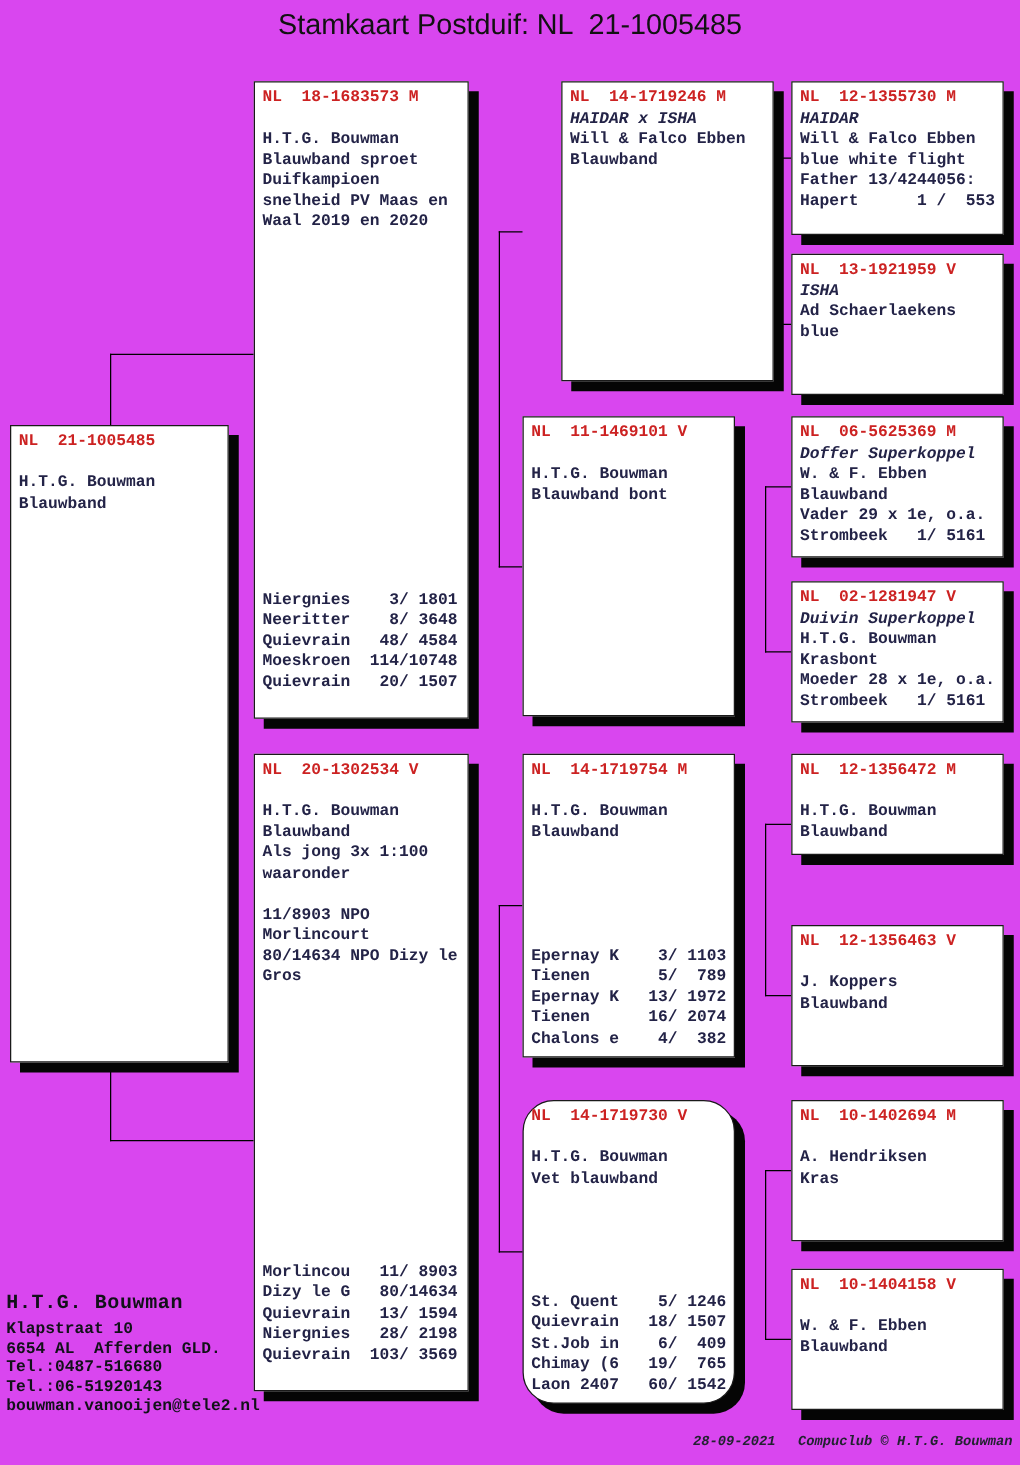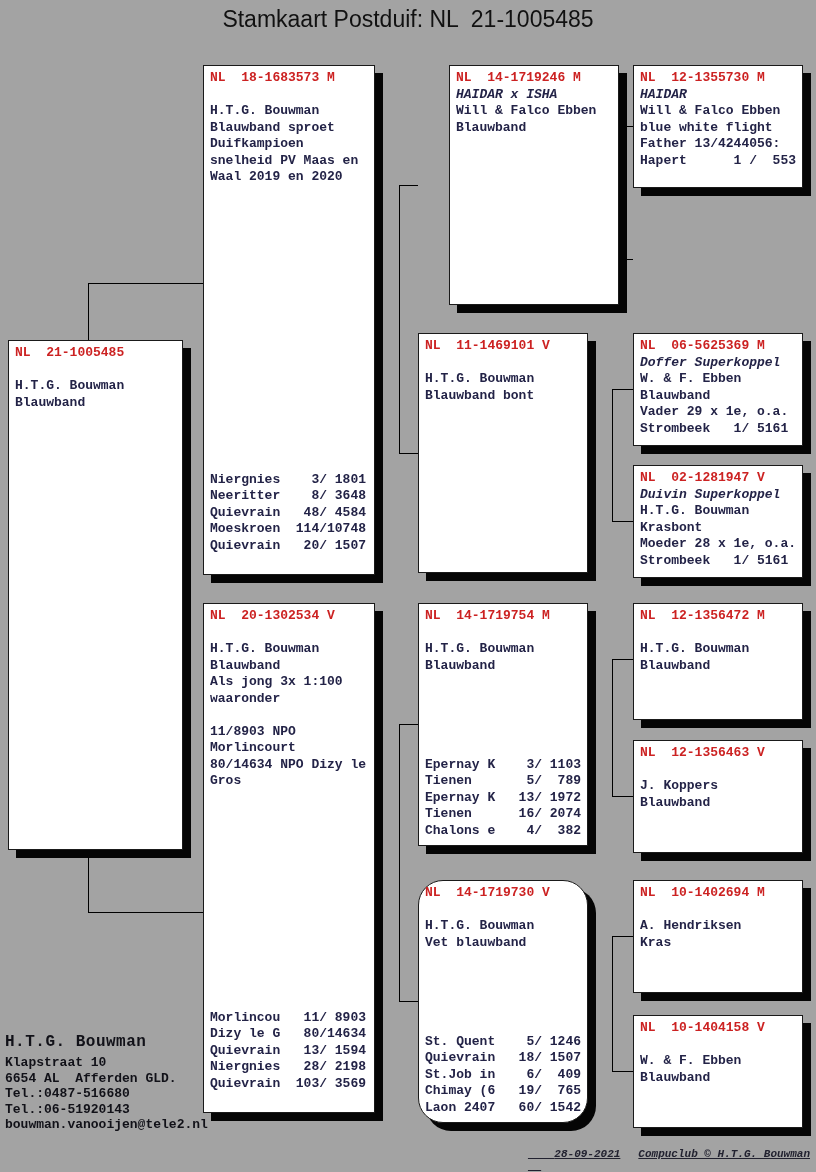--- a/index.html
+++ b/index.html
@@ -1,20 +1,20 @@
 <!DOCTYPE html>
 <html><head>
 <meta charset="utf-8">
 <style>
   html, body { margin: 0; padding: 0; background: #ffffff; }
   #card {
     position: relative;
     width: 816px;
     height: 1172px;
-    background: #a3a3a3;
+    background: #d946ef;
     font-family: "Liberation Mono", "DejaVu Sans Mono", monospace;
     overflow: hidden;
   }
   .title {
     position: absolute;
     top: 6px; left: 0; width: 100%;
     text-align: center;
     font-family: "Liberation Sans", "DejaVu Sans", sans-serif;
     font-size: 23px;
     color: #111111;
@@ -46,21 +46,21 @@
   .owner-name {
     font-size: 16px; font-weight: bold; letter-spacing: 0.5px;
     white-space: pre; margin-bottom: 4px;
   }
   .owner-address {
     font-size: 13px; font-weight: bold; line-height: 15.6px; white-space: pre;
   }
   .footer {
     position: absolute; right: 6px; top: 1136px;
     font-size: 11px; font-weight: bold; font-style: italic;
-    color: #222230; white-space: pre; text-decoration: underline;
+    color: #222230; white-space: pre;
   }
   .footer .sep { display: inline-block; width: 18px; }
 </style>
 </head>
 <body>
 
 <div id="card">
 
   <div class="title">Stamkaart Postduif: NL  21-1005485</div>
 
@@ -170,40 +170,46 @@
 
   <div class="pbox" style="left:633px; top:65px; width:170px; height:123px;">
     <div class="hdr">NL  12-1355730 M</div>
     <div class="nameline">HAIDAR</div>
     <div class="bodytxt">Will &amp; Falco Ebben
 blue white flight
 Father 13/4244056:
 Hapert      1 /  553</div>
   </div>
 
+  <div class="pbox" style="left:633px; top:203px; width:170px; height:113px;">
+    <div class="hdr">NL  13-1921959 V</div>
+    <div class="nameline">ISHA</div>
+    <div class="bodytxt">Ad Schaerlaekens
+blue</div>
+  </div>
 
   <div class="pbox" style="left:633px; top:333px; width:170px; height:113px;">
     <div class="hdr">NL  06-5625369 M</div>
     <div class="nameline">Doffer Superkoppel</div>
     <div class="bodytxt">W. &amp; F. Ebben
 Blauwband
 Vader 29 x 1e, o.a.
 Strombeek   1/ 5161</div>
   </div>
 
   <div class="pbox" style="left:633px; top:465px; width:170px; height:113px;">
     <div class="hdr">NL  02-1281947 V</div>
     <div class="nameline">Duivin Superkoppel</div>
     <div class="bodytxt">H.T.G. Bouwman
 Krasbont
 Moeder 28 x 1e, o.a.
 Strombeek   1/ 5161</div>
   </div>
 
-  <div class="pbox" style="left:633px; top:603px; width:170px; height:117px;">
+  <div class="pbox" style="left:633px; top:603px; width:170px; height:81px;">
     <div class="hdr">NL  12-1356472 M</div>
     <div class="nameline"></div>
     <div class="bodytxt">H.T.G. Bouwman
 Blauwband</div>
   </div>
 
   <div class="pbox" style="left:633px; top:740px; width:170px; height:113px;">
     <div class="hdr">NL  12-1356463 V</div>
     <div class="nameline"></div>
     <div class="bodytxt">J. Koppers

